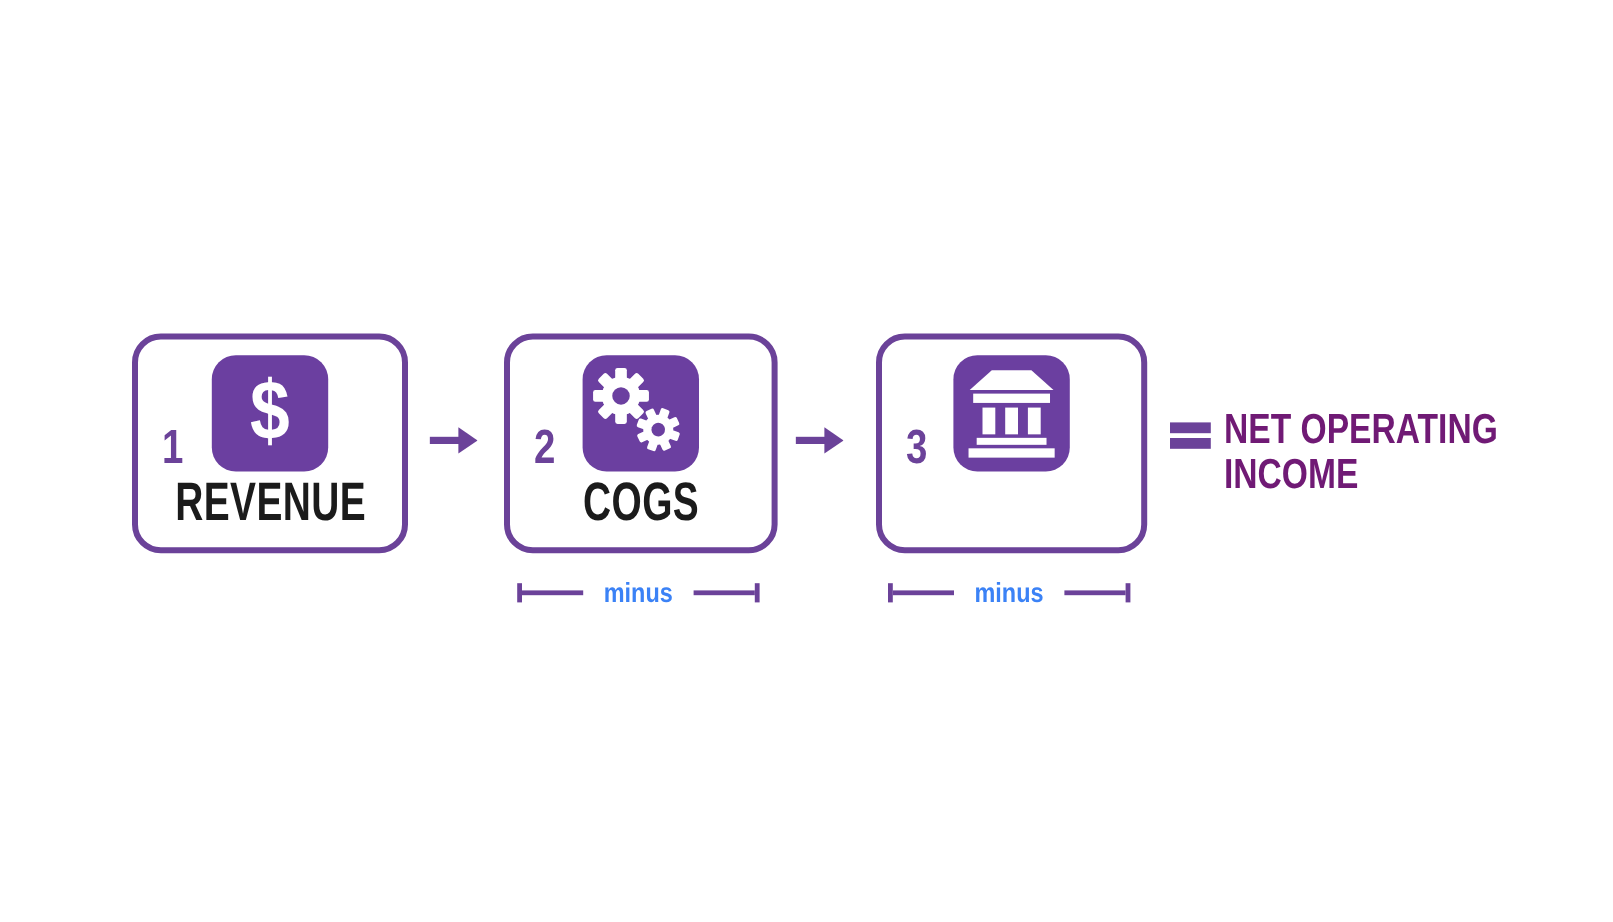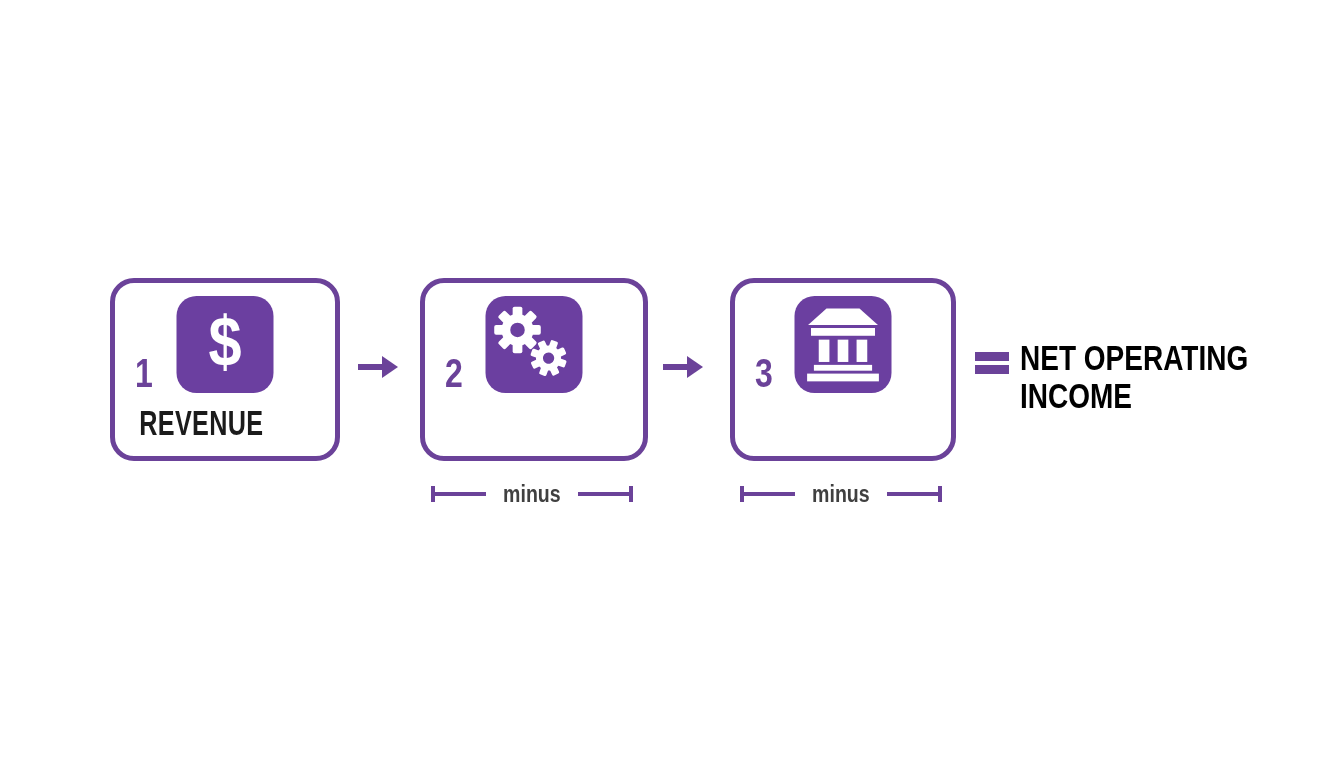--- a/index.html
+++ b/index.html
@@ -29,53 +29,53 @@
     display:flex; align-items:center; justify-content:center;
   }
   .icon-tile svg { width:97px; height:97px; display:block; }
 
   .dollar-glyph {
     color:#ffffff; font-size:70px; font-weight:700; line-height:1;
     display:inline-block; transform:scaleX(0.85); padding-bottom:6px;
   }
 
   .step-label {
-    position:absolute; bottom:16px; left:0; width:100%; 
-    font-size:35px; font-weight:700; color:#1b1b1b; line-height:1;
+    position:absolute; bottom:16px; left:0; width:100%; text-align:center;
+    font-size:45px; font-weight:700; color:#1b1b1b; line-height:1;
   }
   .step-label span { display:inline-block; transform:scaleX(0.72); transform-origin:center; letter-spacing:0.5px; }
 
   
   .flow-arrow { position:absolute; top:354px; width:40px; height:26px; }
   .flow-arrow.a1 { left:358px; }
   .flow-arrow.a2 { left:663px; }
 
   
   .equals-sign { position:absolute; left:975px; top:352px; width:34px; height:22px;
     display:flex; flex-direction:column; justify-content:space-between; }
   .equals-sign .bar { width:34px; height:9px; background:#6b4299; }
 
   
   .result-label {
     position:absolute; left:1020px; top:339px; width:260px;
-    font-size:35px; font-weight:700; color:#000000; line-height:38px;
+    font-size:35px; font-weight:700; color:#701a75; line-height:38px;
   }
   .result-label .ln { display:block; transform:scaleX(0.8); transform-origin:left center; white-space:nowrap; }
 
   
   .minus-bracket {
     position:absolute; top:485px; width:202px; height:18px;
     display:flex; align-items:center;
   }
   .minus-bracket.m1 { left:431px; }
   .minus-bracket.m2 { left:740px; }
   .minus-bracket .tick { width:4px; height:16px; background:#6b4299; flex:0 0 auto; }
   .minus-bracket .line { flex:1 1 auto; height:4px; background:#6b4299; }
   .minus-bracket .op-label {
-    flex:0 0 auto; padding:0 12px; font-size:23px; font-weight:700; color:#404040; line-height:1;
+    flex:0 0 auto; padding:0 12px; font-size:23px; font-weight:700; color:#3b82f6; line-height:1;
   }
   .minus-bracket .op-label span { display:inline-block; transform:scaleX(0.85); transform-origin:center; }
 </style>
 </head>
 <body>
 
 <div class="canvas">
 
   <div class="step-box b1">
     <div class="step-number"><span>1</span></div>
@@ -115,20 +115,21 @@
           </g>
         </defs>
         <g transform="translate(33,35)">
             <use href="#gearshape"></use>
           </g>
         <g transform="translate(65,64) scale(0.78) rotate(20)">
             <use href="#gearshape"></use>
           </g>
       </svg>
     </div>
+    <div class="step-label"><span>COGS</span></div>
   </div>
 
   <div class="flow-arrow a2">
     <svg viewBox="0 0 40 26">
         <g fill="#6b4299">
           <rect x="0" y="10" width="27" height="6"></rect>
           <polygon points="24,2 40,13 24,24"></polygon>
         </g>
       </svg>
   </div>

